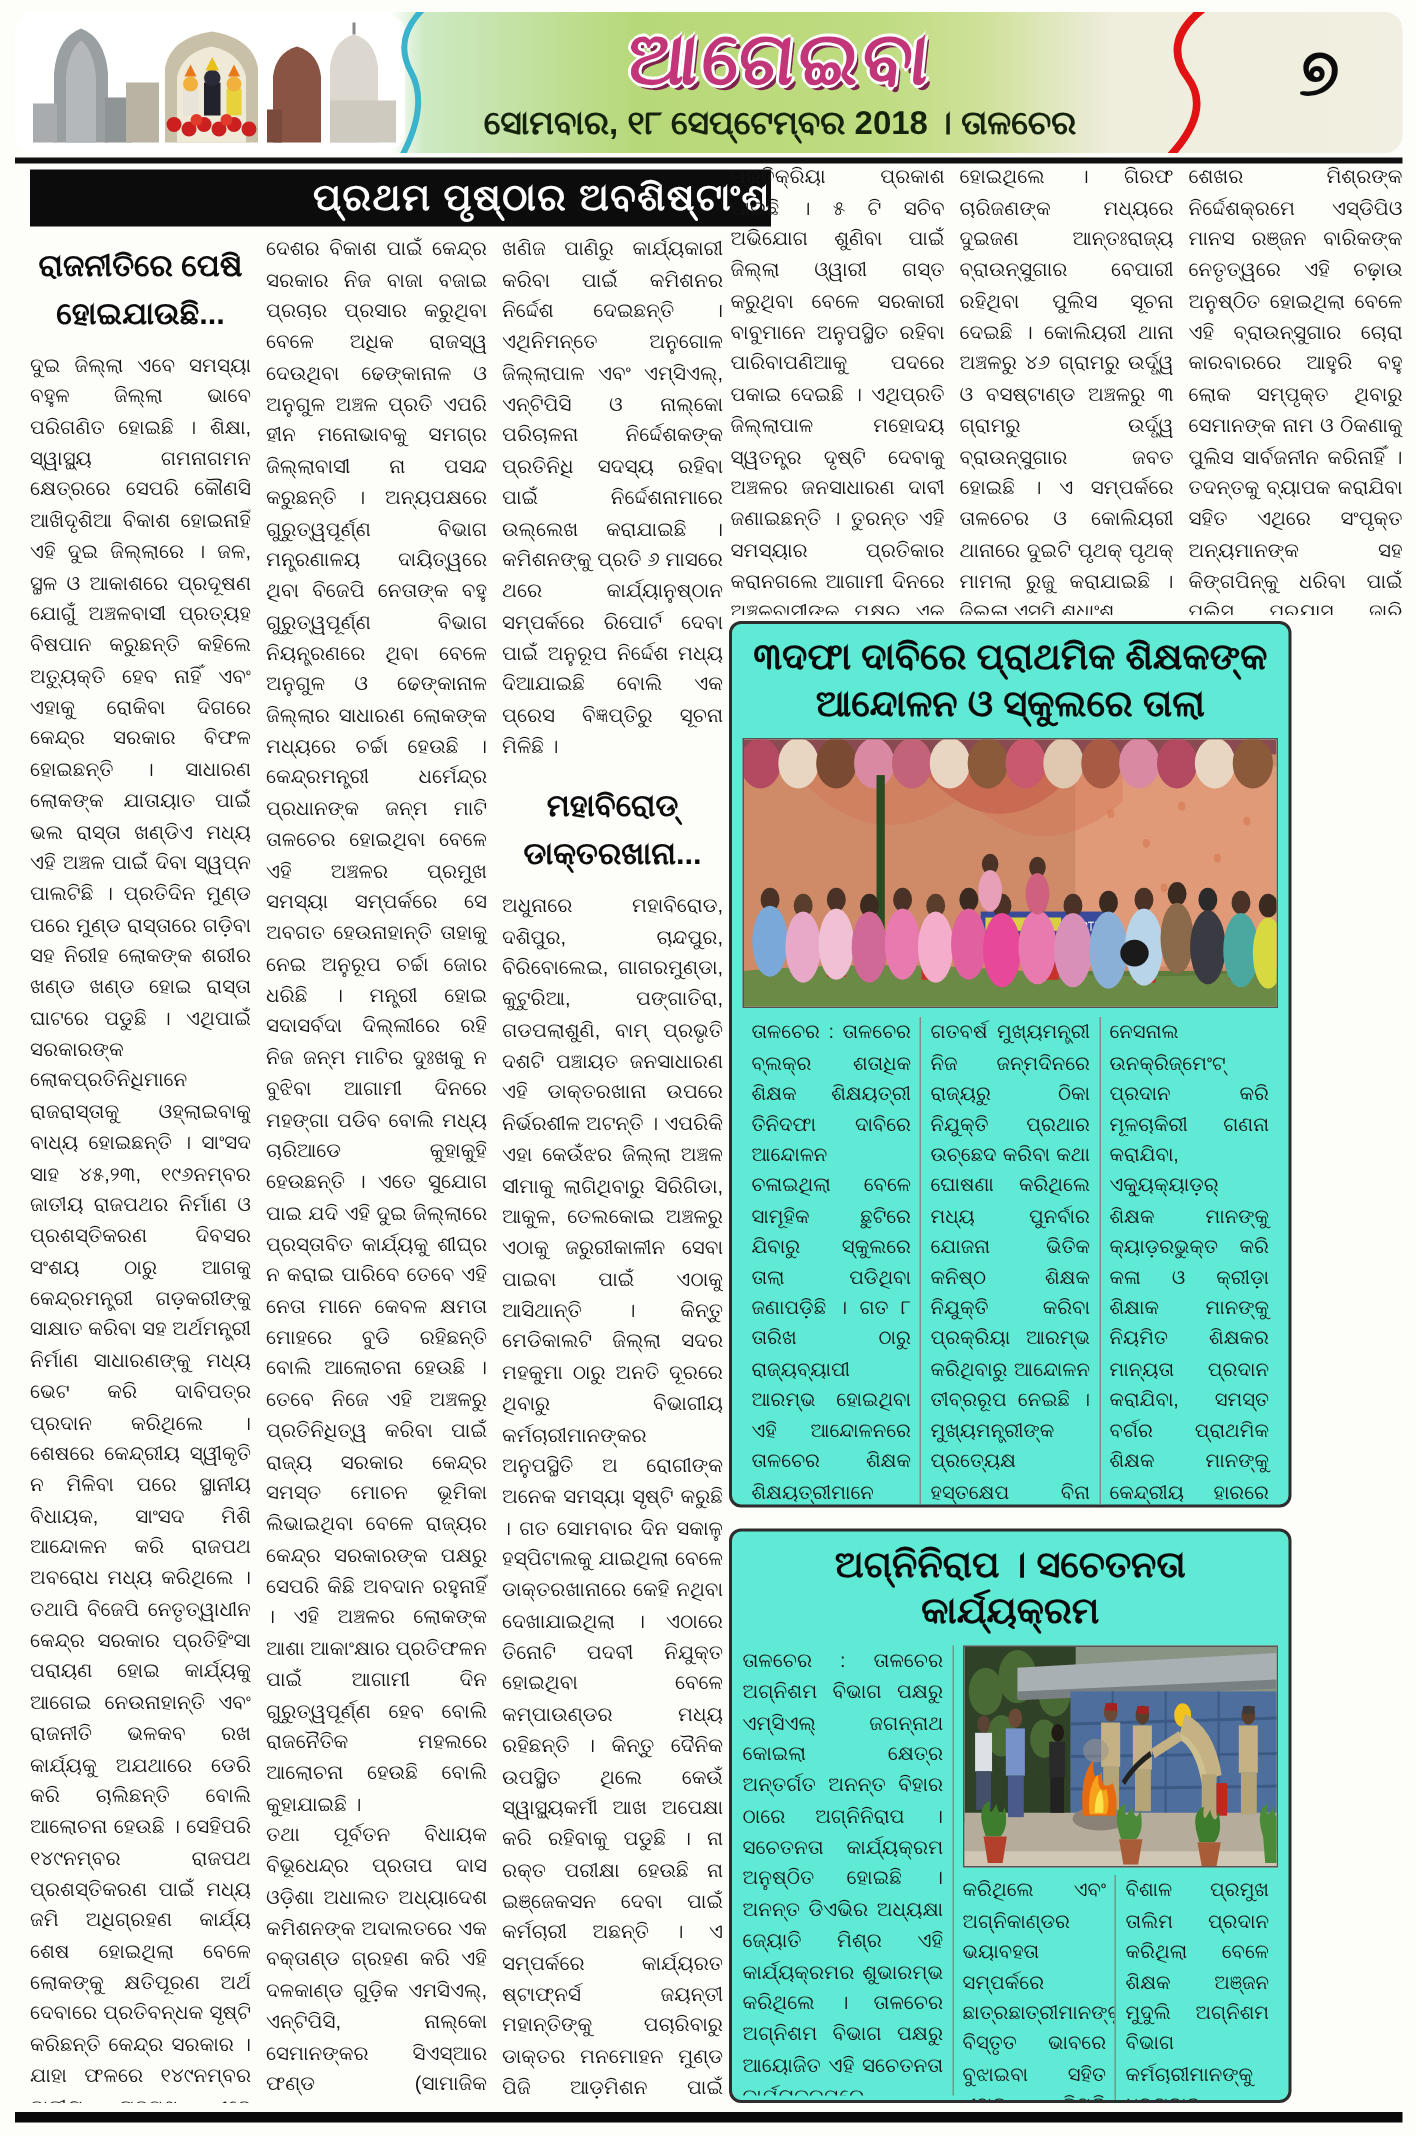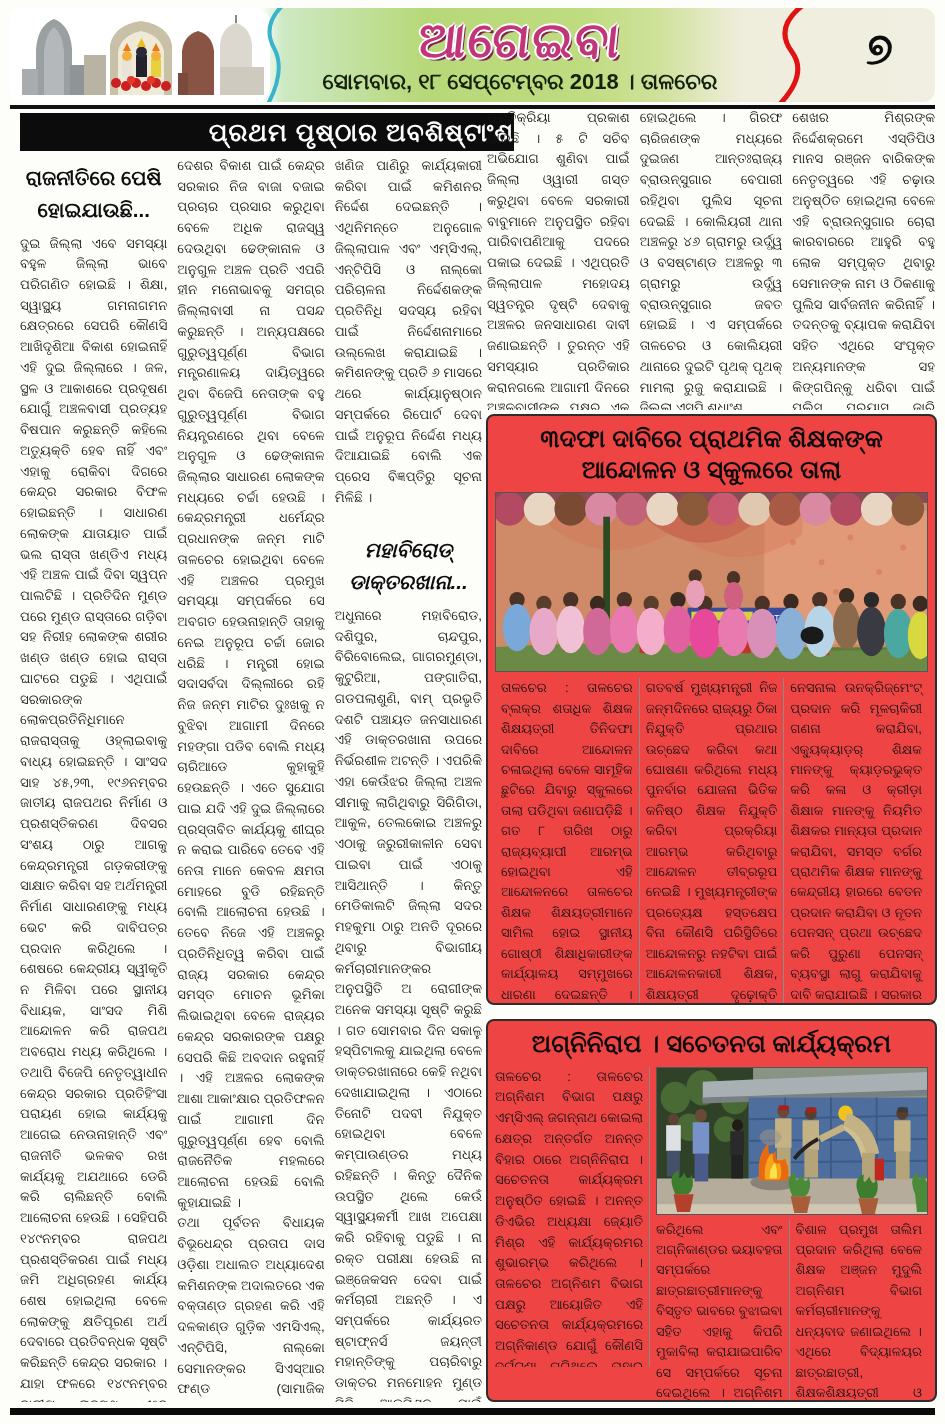--- a/index.html
+++ b/index.html
@@ -22,28 +22,28 @@
   .top-rule{position:absolute;left:10px;top:105px;width:925px;height:4px;background:#101010;}
   .bottom-rule{position:absolute;left:10px;top:1408px;width:925px;height:7px;background:#0a0a0a;}
 
   
   .section-banner{position:absolute;left:20px;top:113px;width:462px;height:38px;background:#0c0c0c;
     color:#fff;font-size:25px;font-weight:800;text-align:right;line-height:38px;letter-spacing:1px;padding-left:32px;}
   .left-cols{position:absolute;left:20px;top:156px;width:462px;height:1246px;display:flex;gap:10px;justify-content:flex-end;}
   .ncol{flex:1 1 0;overflow:hidden;}
   .body-txt{font-size:13.3px;line-height:1.56;text-align:justify;color:#141414;}
   .col-head{font-size:20.5px;font-weight:800;text-align:center;line-height:1.55;margin:6px 0 8px;color:#0d0d0d;}
-  .col-head.mid{margin-top:26px;font-style:italic;}
+  .col-head.mid{margin-top:14px;}
 
   
   .right-top{position:absolute;left:487px;top:108px;width:448px;height:302px;display:flex;gap:10px;}
 
   
-  .artbox{position:absolute;left:486px;width:451px;border:2px solid #2d2d2d;border-radius:8px;
-    background:#ef4444;box-sizing:border-box;padding:5px 7px;overflow:hidden;}
+  .artbox{position:absolute;left:486px;width:375px;border:2px solid #2d2d2d;border-radius:8px;
+    background:#5eead4;box-sizing:border-box;padding:5px 7px;overflow:hidden;}
   .box-teachers{top:414px;height:591px;}
   .box-fire{top:1019px;height:383px;}
   .box-head{font-size:24.5px;font-weight:800;text-align:center;line-height:1.25;margin:3px 0 7px;color:#0b0b0b;}
   .photo{width:100%;display:block;border:1px solid #555;box-sizing:border-box;background:#ccc;}
   .box-cols{display:flex;margin-top:6px;}
   .box-col{flex:1 1 0;overflow:hidden;padding:0 6px;font-size:13.1px;}
   .box-col + .box-col{border-left:1px solid #8a8a8a;}
   .fire-flex{display:flex;gap:0;}
   .fire-left{width:148px;overflow:hidden;padding-right:6px;border-right:1px solid #8a8a8a;}
   .fire-right{flex:1;padding-left:6px;display:flex;flex-direction:column;}

